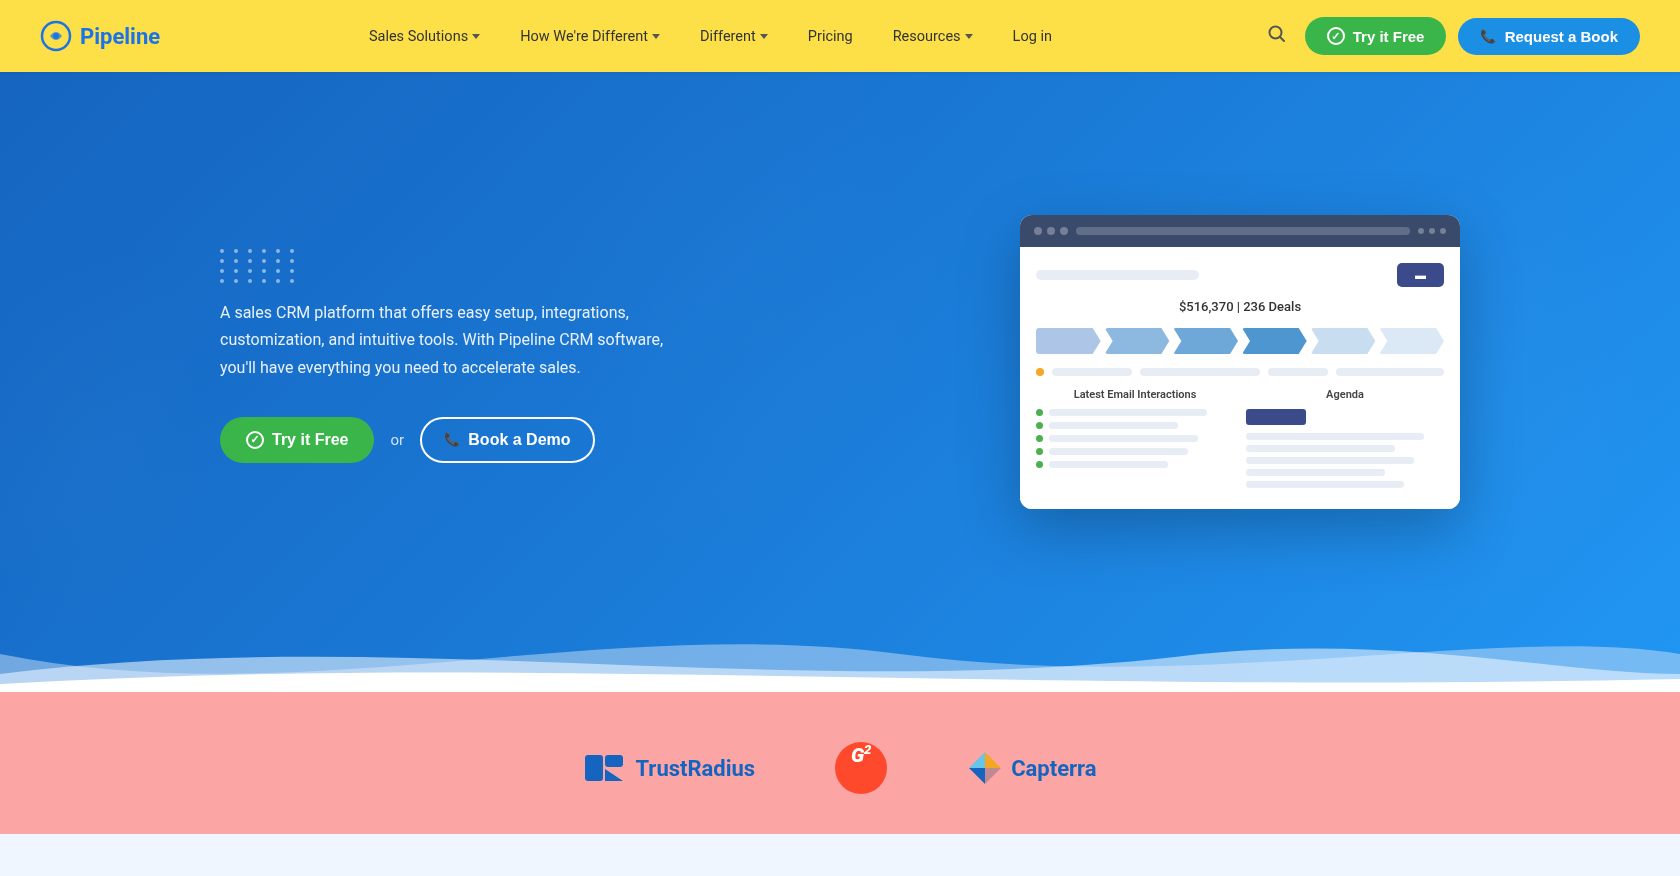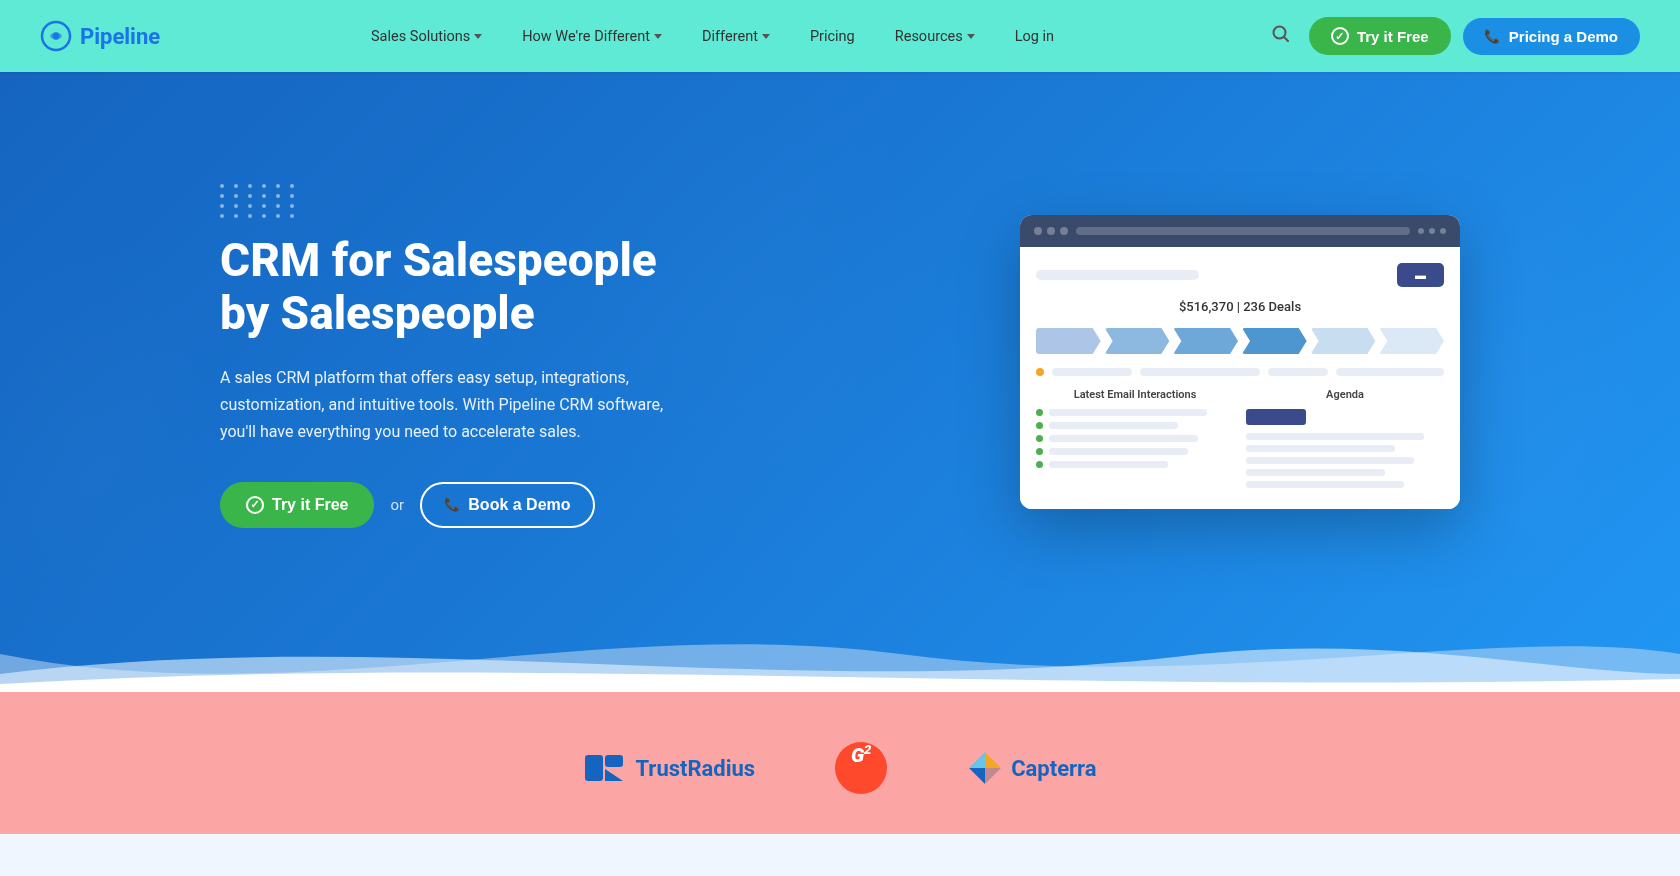--- a/index.html
+++ b/index.html
@@ -5,21 +5,21 @@
     * { margin: 0; padding: 0; box-sizing: border-box; }
     body { font-family: -apple-system, BlinkMacSystemFont, 'Segoe UI', Roboto, sans-serif; overflow-x: hidden; background: #f0f6ff; }
 
     
     header {
       display: flex;
       align-items: center;
       justify-content: space-between;
       padding: 0 40px;
       height: 72px;
-      background: #5eead4;
+      background: #fde047;
       box-shadow: 0 1px 4px rgba(0,0,0,0.08);
       position: relative;
       z-index: 10;
     }
     .logo-area {
       display: flex;
       align-items: center;
       gap: 8px;
       text-decoration: none;
     }
@@ -473,21 +473,21 @@
         <circle cx="8.5" cy="8.5" r="6" stroke="#555" stroke-width="2"></circle>
         <path d="M13 13l4 4" stroke="#555" stroke-width="2" stroke-linecap="round"></path>
       </svg>
     </button>
     <button class="btn-try-free">
       <span class="btn-icon">✓</span>
       <span>Try it Free</span>
     </button>
     <button class="btn-request-demo">
       <span class="phone-icon">📞</span>
-      <span>Pricing a Demo</span>
+      <span>Request a Book</span>
     </button>
   </div>
 </header>
 
 <section class="hero">
   <div class="hero-people-bg"></div>
   <div class="hero-bg-image"></div>
 
   <div class="hero-content">
 
@@ -511,24 +511,20 @@
           <span></span>
           <span></span>
           <span></span>
         <span></span>
           <span></span>
           <span></span>
           <span></span>
           <span></span>
           <span></span>
       </div>
-      <h1 class="hero-title">
-        <span>CRM for Salespeople</span><br>
-        <span>by Salespeople</span>
-      </h1>
       <p class="hero-subtitle">A sales CRM platform that offers easy setup, integrations, customization, and intuitive tools. With Pipeline CRM software, you'll have everything you need to accelerate sales.</p>
       <div class="hero-cta">
         <button class="btn-hero-try">
           <span class="btn-icon">✓</span>
           <span>Try it Free</span>
         </button>
         <span class="or-text">or</span>
         <button class="btn-hero-demo">
           <span class="phone-icon">📞</span>
           <span>Book a Demo</span>

